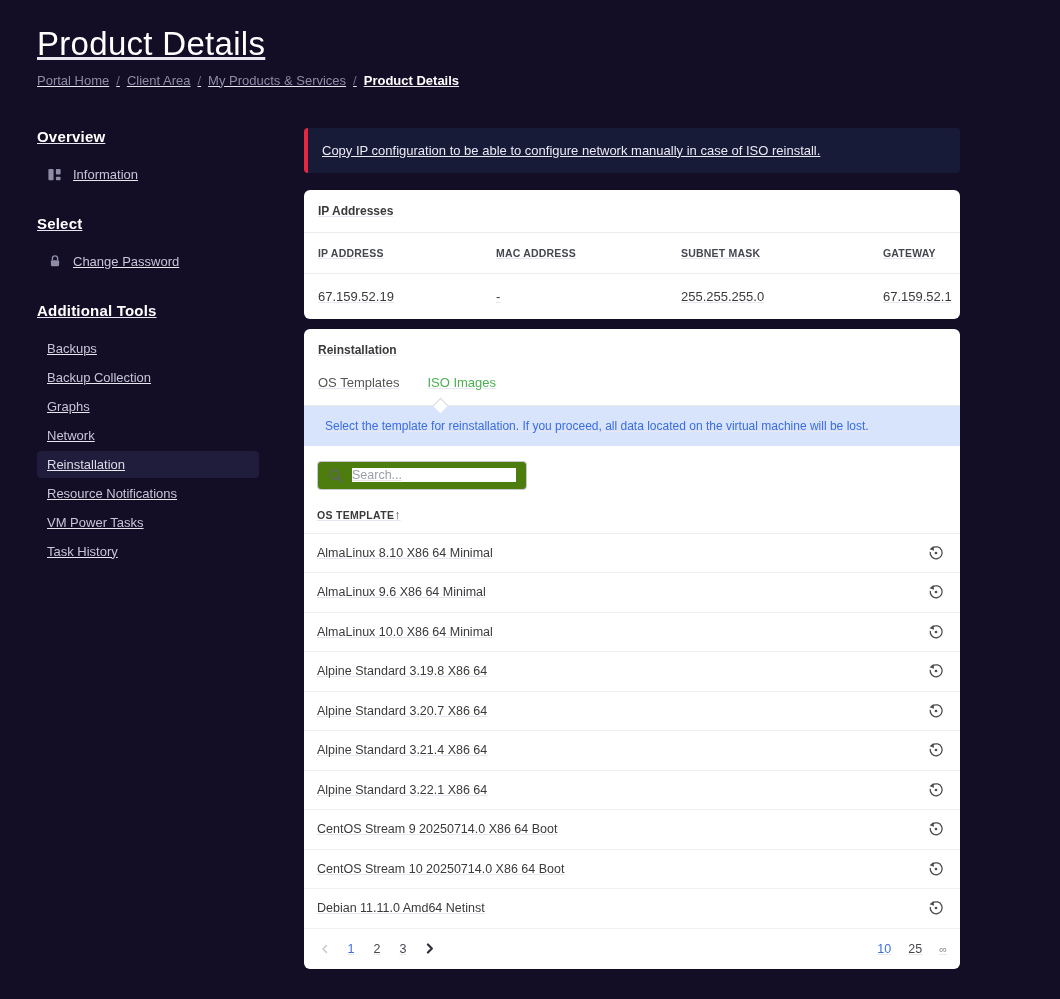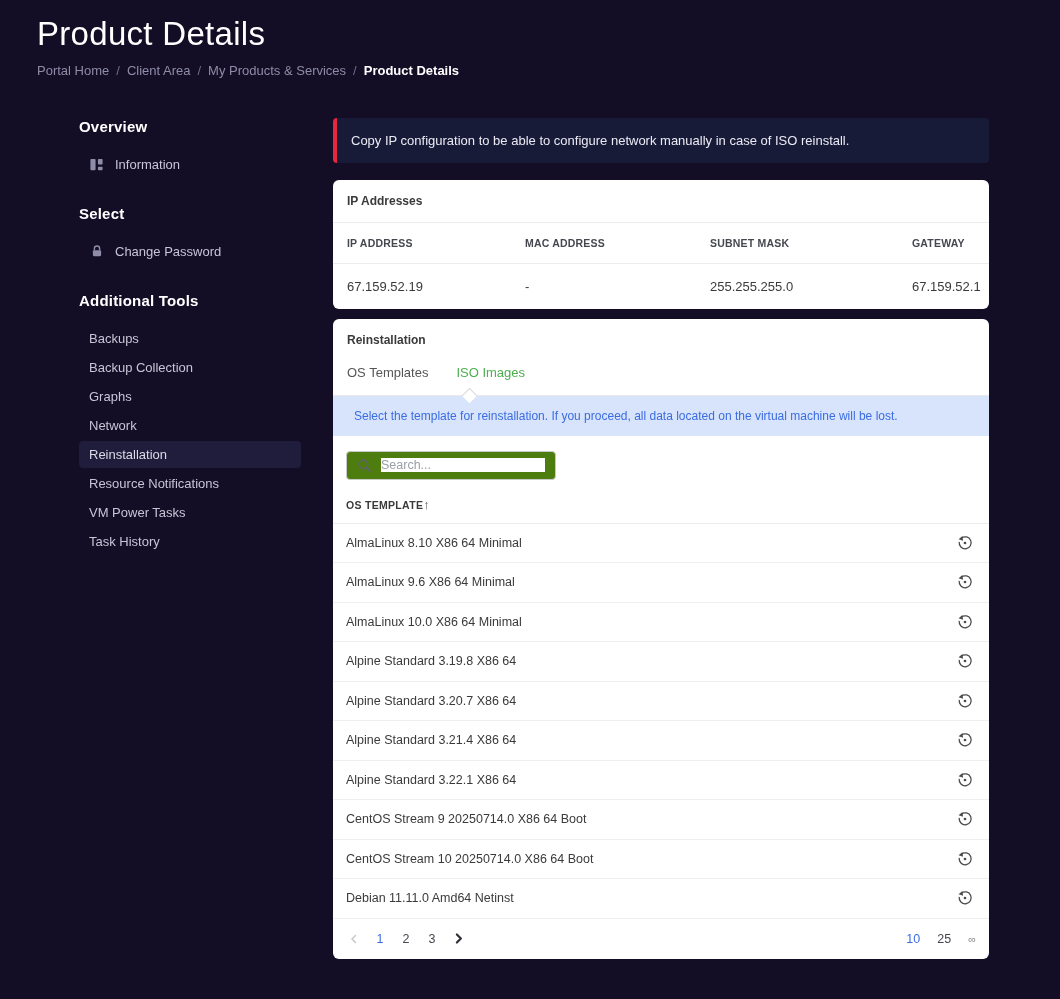--- a/index.html
+++ b/index.html
@@ -3,33 +3,33 @@
 <meta charset="utf-8">
 <style>
   * { margin:0; padding:0; box-sizing:border-box; }
   html,body { width:1060px; height:999px; }
   body {
     background:#130d26;
     font-family:"Liberation Sans", sans-serif;
     color:#e8e7f0;
     overflow:hidden;
   }
-  .page { padding:14px 25px 0 37px; }
+  .page { padding:24px 25px 0 37px;text-decoration:underline; }
 
   
   h1.page-title { font-size:33px; font-weight:500; color:#ffffff; letter-spacing:.3px; line-height:1.2; }
   .breadcrumb { margin-top:9px; font-size:13px; color:#8f8ca8; display:flex; gap:7px; align-items:center; }
   .breadcrumb a { color:#8f8ca8; text-decoration:none; cursor:pointer; }
   .breadcrumb .sep { color:#6f6c8a; }
   .breadcrumb .current { color:#ffffff; font-weight:700; }
 
   
   .layout { display:flex; margin-top:40px; }
-  .sidebar { width:222px; flex-shrink:0;margin-left:42px; }
-  .main { margin-left:32px; width:656px; }
+  .sidebar { width:222px; flex-shrink:0; }
+  .main { margin-left:45px; width:656px; }
 
   
   .side-heading { font-size:15px; font-weight:700; color:#ffffff; letter-spacing:.2px; margin-bottom:16px; }
   .side-section { margin-bottom:27px; }
   .nav-item {
     display:flex; align-items:center; gap:11px;
     padding:6px 10px; margin:0 0 2px 0;
     font-size:13px; color:#c7c5d6; border-radius:4px; cursor:pointer;
   }
   .nav-item .icn { display:flex; width:15px; justify-content:center; color:#8f8ca8; }

